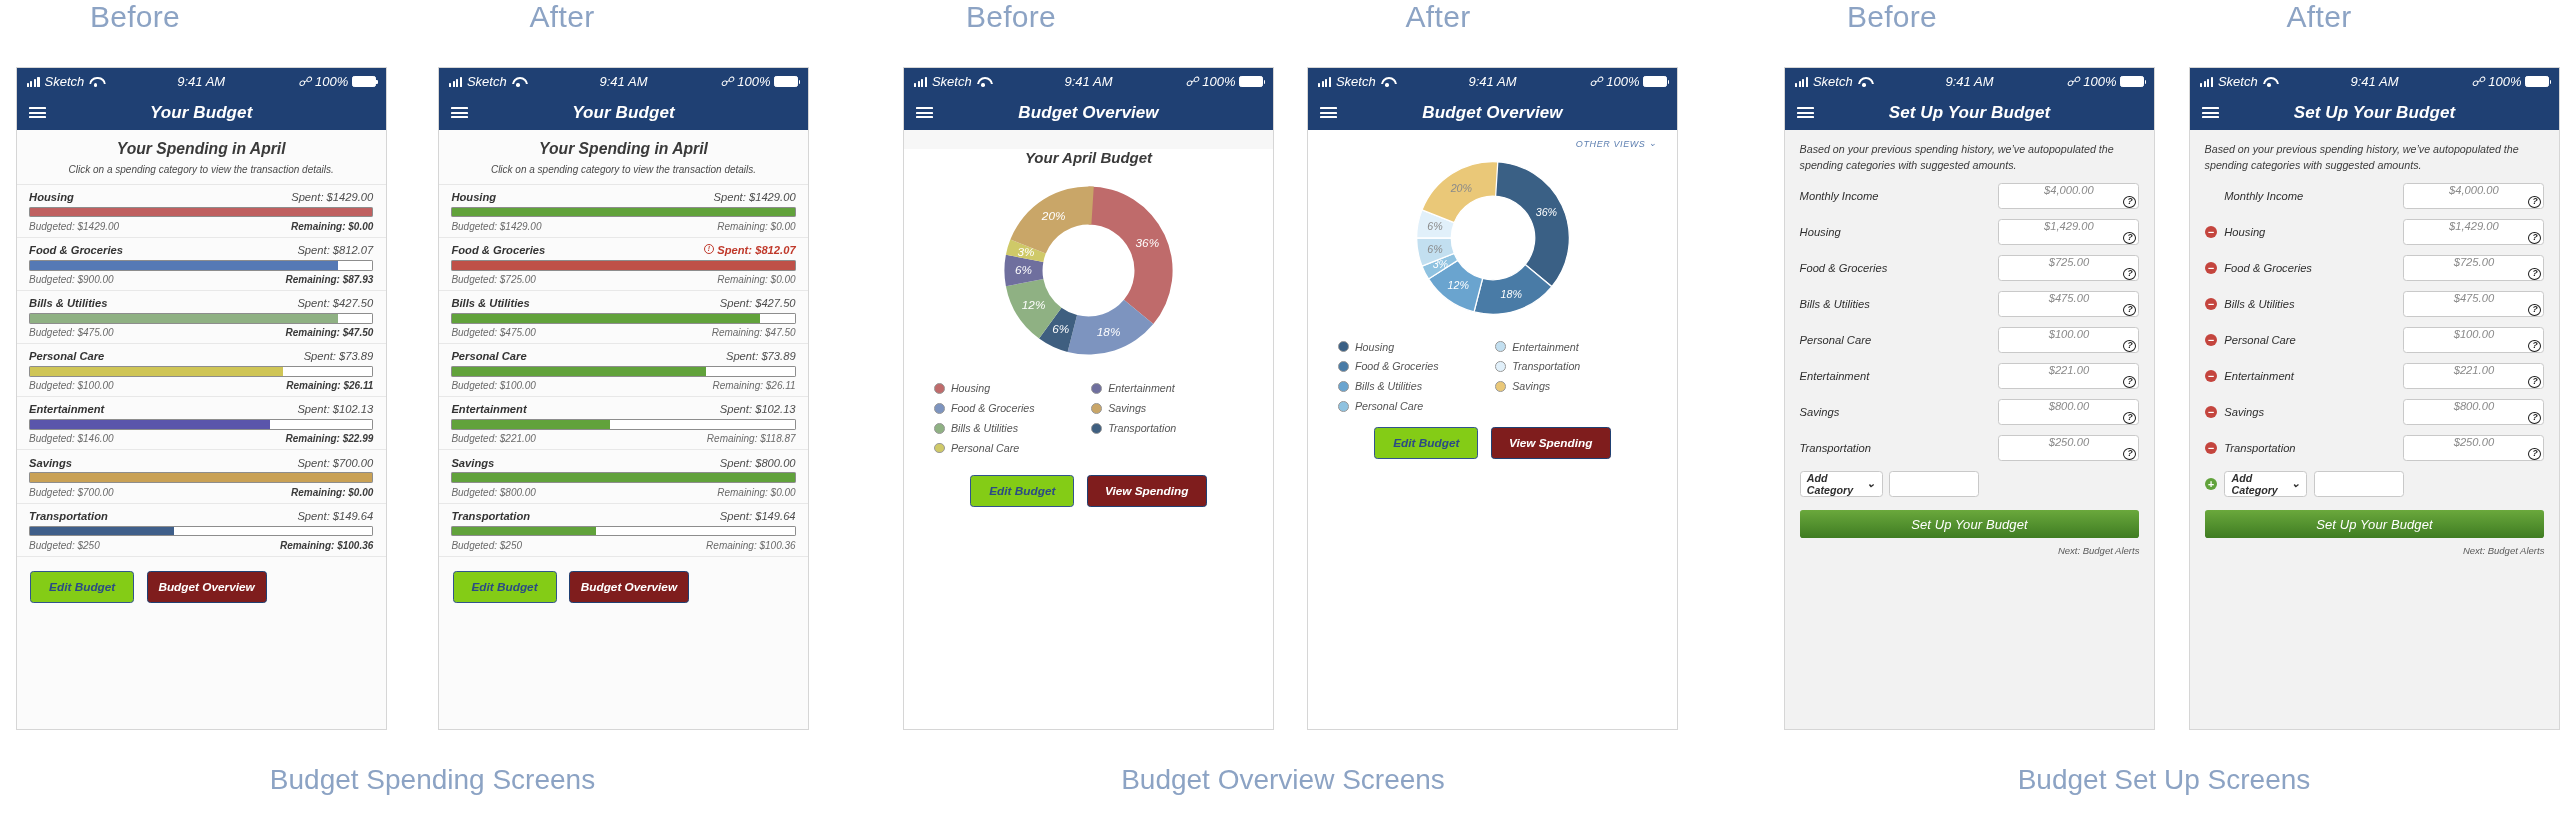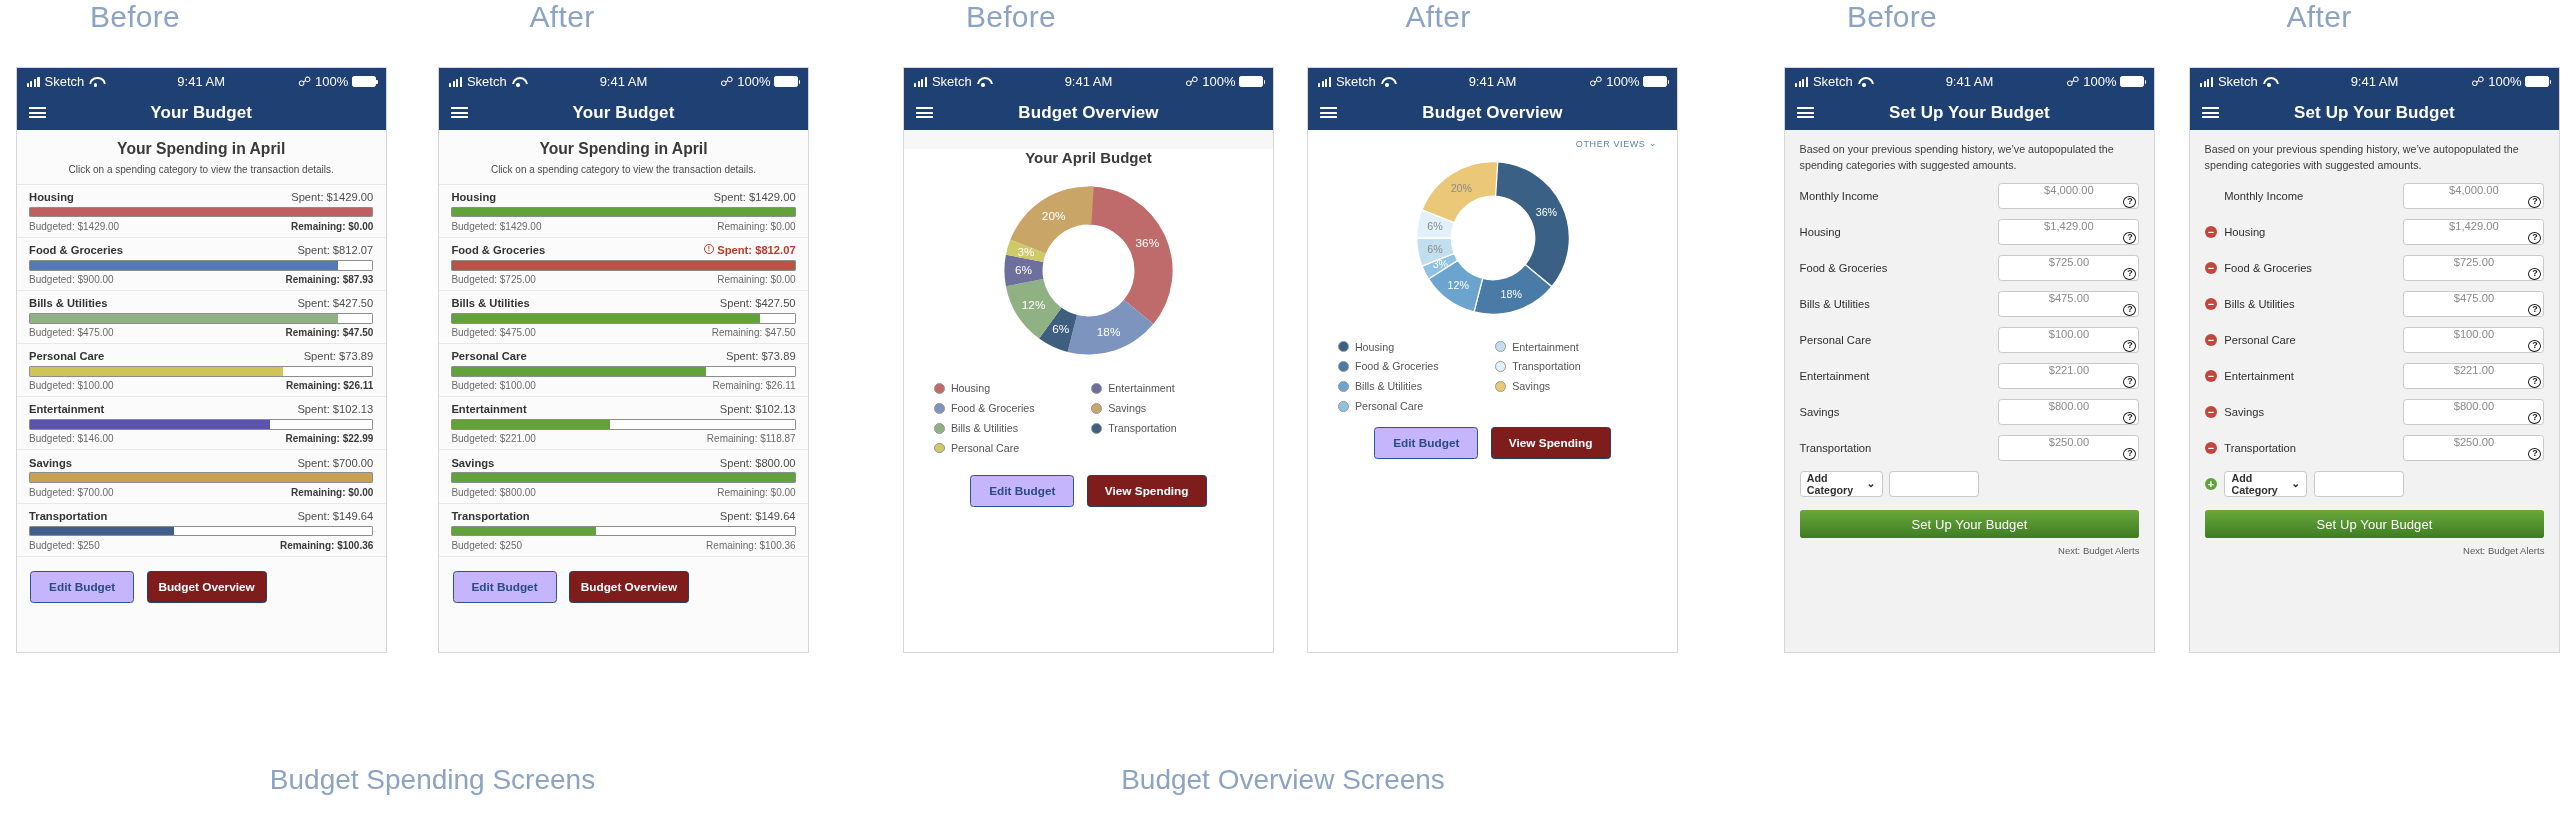--- a/index.html
+++ b/index.html
@@ -27,24 +27,25 @@
     color:#8ca3c4;
     text-align:center;
     white-space:nowrap;
     font-weight:400;
   }
 
   
   .phone {
     position:absolute;
     width:371px;
-    height:586px;
+    height:663px;
     background:#f7f7f7;
     border:1.7px solid #d6d6d6;
     overflow:hidden;
+    font-style:italic;
   }
   .statusbar {
     height:27px;
     background:#1f4073;
     color:#ffffff;
     display:flex;
     align-items:center;
     padding:0 10px;
     font-size:13px;
     position:relative;
@@ -113,21 +114,21 @@
   }
   .bar-fill { height:100%; }
   .cat-bot { display:flex; justify-content:space-between; font-size:10px; color:#6a6a6a; }
   .cat-bot .rem-strong { font-weight:bold; color:#3a3a3a; }
 
   .btn-row { display:flex; gap:12.4px; padding:14.6px 13.5px; }
   .btn {
     font-size:11.8px; font-weight:bold; border-radius:3.4px;
     padding:7.9px 0; text-align:center; cursor:pointer;
   }
-  .btn-ghost { background:#c4b5fd; border:1.1px solid #31538d; color:#2b4b85; flex:0 0 104px; }
+  .btn-ghost { background:#84cc16; border:1.1px solid #31538d; color:#2b4b85; flex:0 0 104px; }
   .btn-primary { background:#7f1d1d; border:1.1px solid #1f4073; color:#fff; flex:0 0 120px; }
 
   
   .ov-body { background:#fff; height:calc(100% - 62px); position:relative;}
   .ov-title { text-align:center; font-size:15px; font-weight:bold; color:#3a3a3a; margin-top:19px;}
   .donut-wrap { display:flex; justify-content:center; margin-top:12.4px; }
   .legend { margin:19px 0 0 0; padding:0 30px; display:grid;
             grid-template-columns:1fr 1fr; row-gap:7.9px; column-gap:5.6px; }
   .leg-item { display:flex; align-items:center; gap:6.2px; font-size:10.7px; color:#555; }
   .leg-dot { width:10.7px; height:10.7px; border-radius:50%; border:0.8px solid #9a9a9a; flex:0 0 10.7px;}
@@ -187,20 +188,21 @@
 
   <div class="ba-label" style="left:0px;  top:0px; width:270px;">Before</div>
   <div class="ba-label" style="left:427px; top:0px; width:270px;">After</div>
   <div class="ba-label" style="left:876px;top:0px; width:270px;">Before</div>
   <div class="ba-label" style="left:1303px;top:0px; width:270px;">After</div>
   <div class="ba-label" style="left:1757px;top:0px; width:270px;">Before</div>
   <div class="ba-label" style="left:2184px;top:0px; width:270px;">After</div>
 
   <div class="group-caption" style="left:0px;    top:764px; width:865px;">Budget Spending Screens</div>
   <div class="group-caption" style="left:876px; top:764px; width:814px;">Budget Overview Screens</div>
+  <div class="group-caption" style="left:1757px; top:764px; width:814px;">Budget Set Up Screens</div>
 
   <div class="phone" id="p1" style="left:15.7px; top:67px;">
     <div class="statusbar">
       <div class="sb-left">
         <span class="bars">
             <i></i>
             <i></i>
             <i></i>
             <i></i>
           </span>

